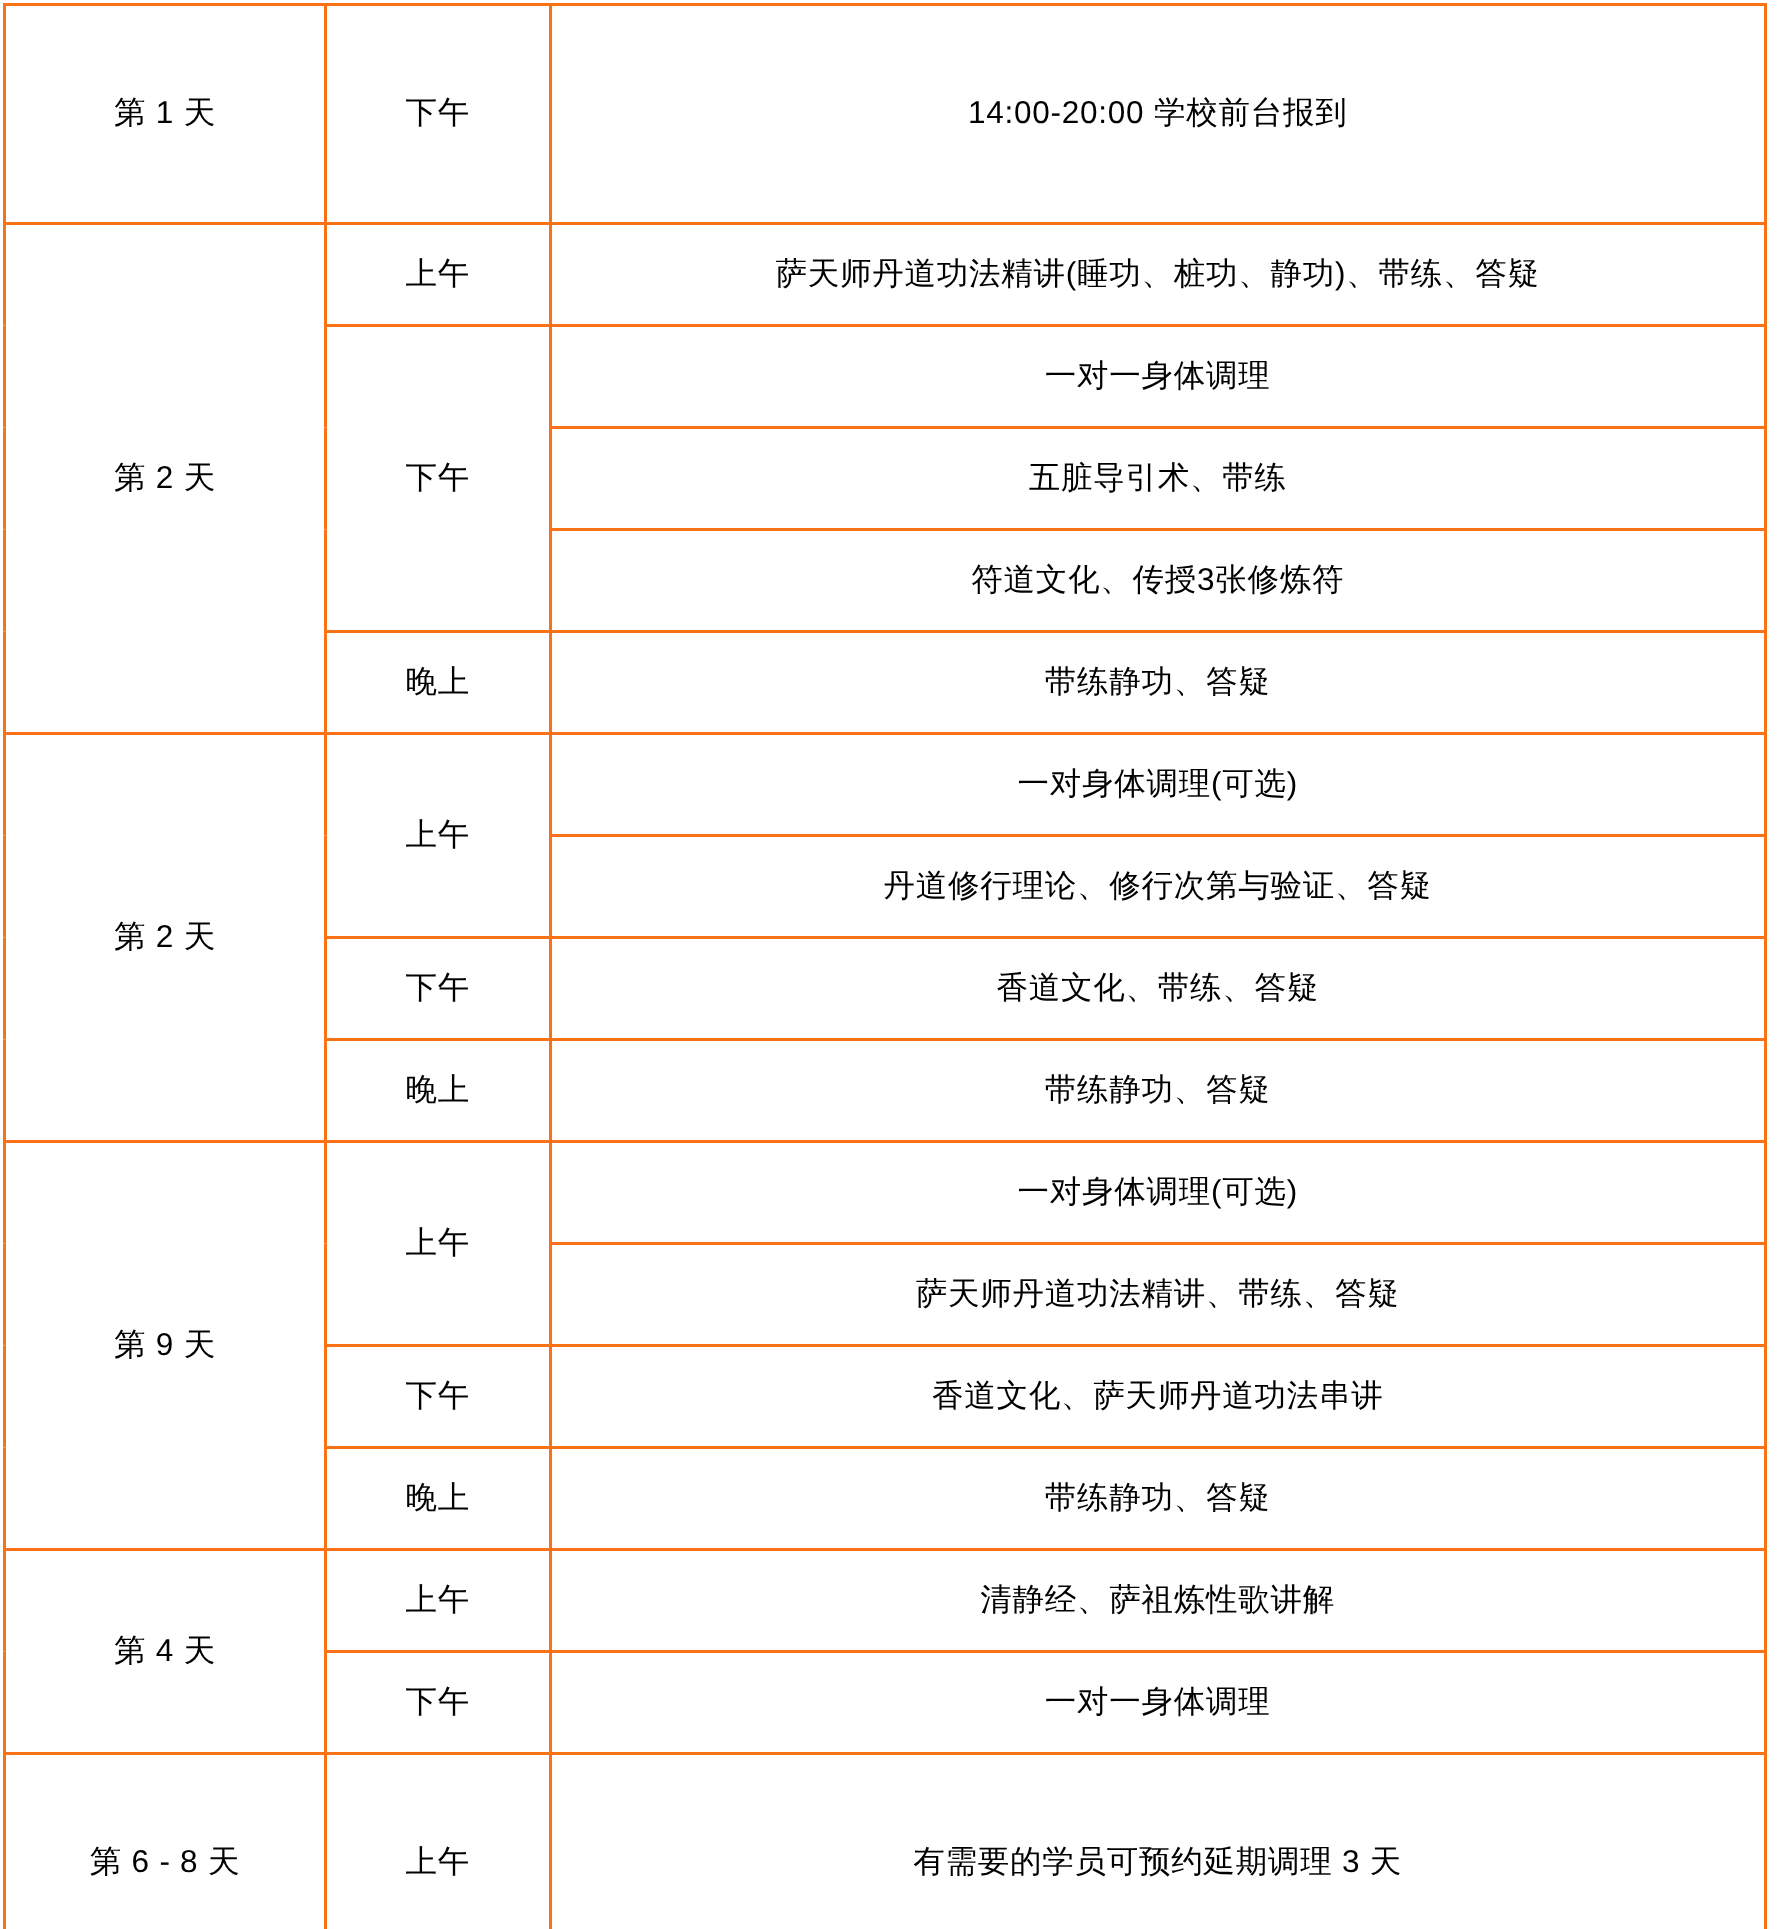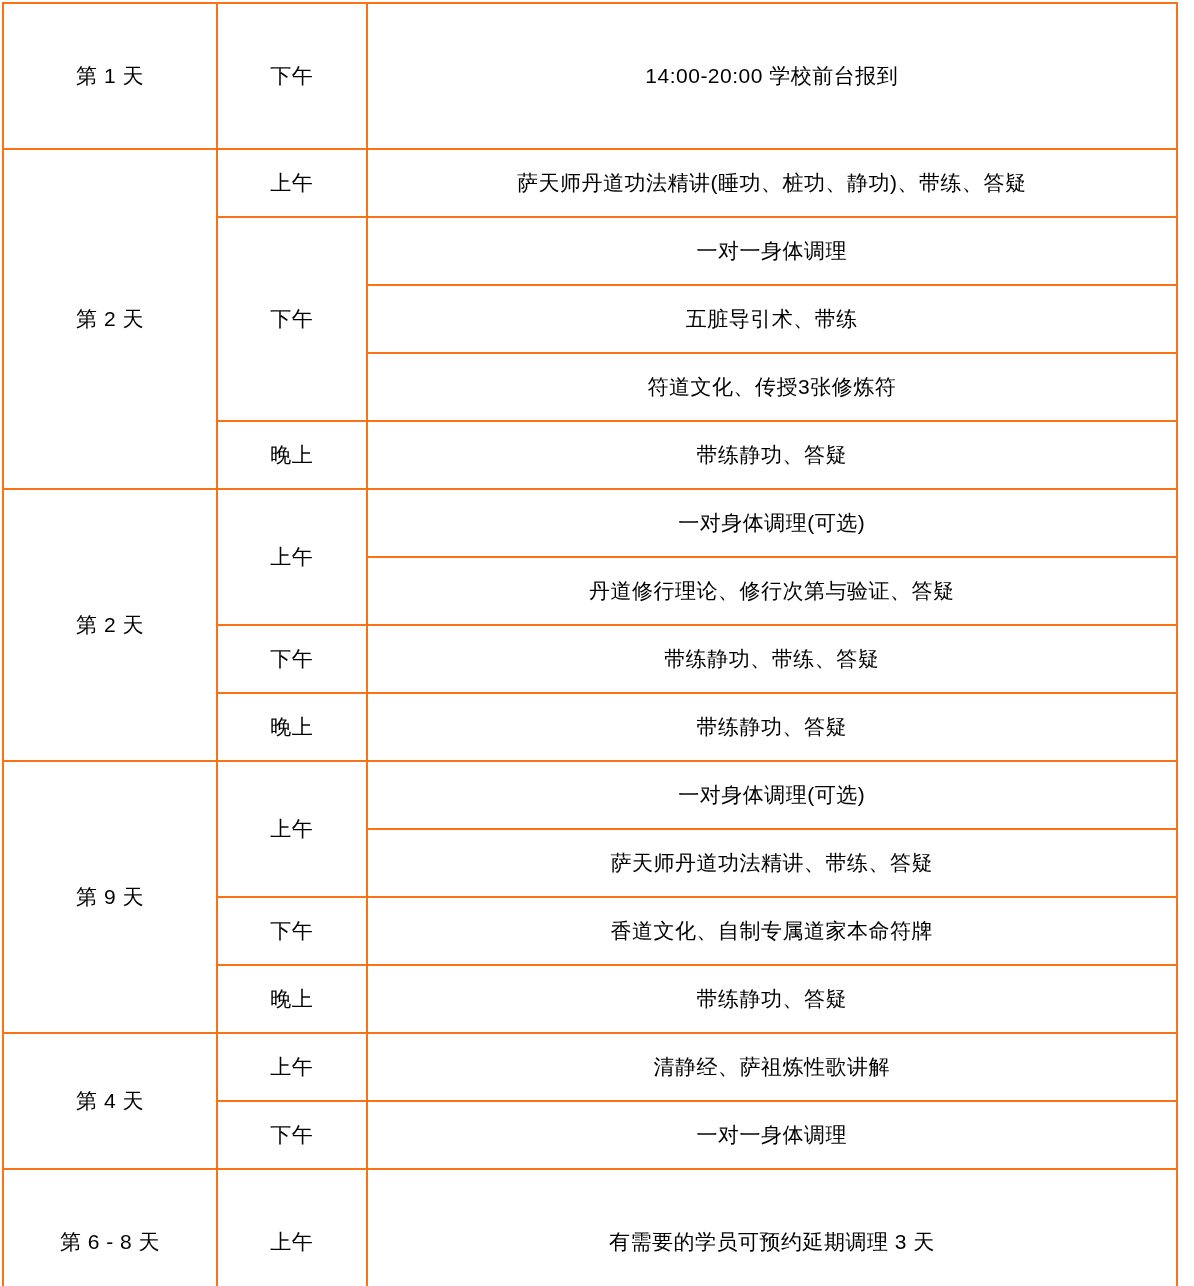--- a/index.html
+++ b/index.html
@@ -81,37 +81,37 @@
         <tr>
           <td class="col-day" rowspan="4">第 2 天</td>
           <td class="col-period" rowspan="2">上午</td>
           <td class="col-content h-row">一对身体调理(可选)</td>
         </tr>
         <tr>
           <td class="col-content h-row">丹道修行理论、修行次第与验证、答疑</td>
         </tr>
         <tr>
           <td class="col-period" rowspan="1">下午</td>
-          <td class="col-content h-row">带练静功、带练、答疑</td>
+          <td class="col-content h-row">香道文化、带练、答疑</td>
         </tr>
         <tr>
           <td class="col-period" rowspan="1">晚上</td>
           <td class="col-content h-row">带练静功、答疑</td>
         </tr>
         <tr>
           <td class="col-day" rowspan="4">第 9 天</td>
           <td class="col-period" rowspan="2">上午</td>
           <td class="col-content h-row">一对身体调理(可选)</td>
         </tr>
         <tr>
           <td class="col-content h-row">萨天师丹道功法精讲、带练、答疑</td>
         </tr>
         <tr>
           <td class="col-period" rowspan="1">下午</td>
-          <td class="col-content h-row">香道文化、自制专属道家本命符牌</td>
+          <td class="col-content h-row">香道文化、萨天师丹道功法串讲</td>
         </tr>
         <tr>
           <td class="col-period" rowspan="1">晚上</td>
           <td class="col-content h-row">带练静功、答疑</td>
         </tr>
         <tr>
           <td class="col-day" rowspan="2">第 4 天</td>
           <td class="col-period" rowspan="1">上午</td>
           <td class="col-content h-row">清静经、萨祖炼性歌讲解</td>
         </tr>

